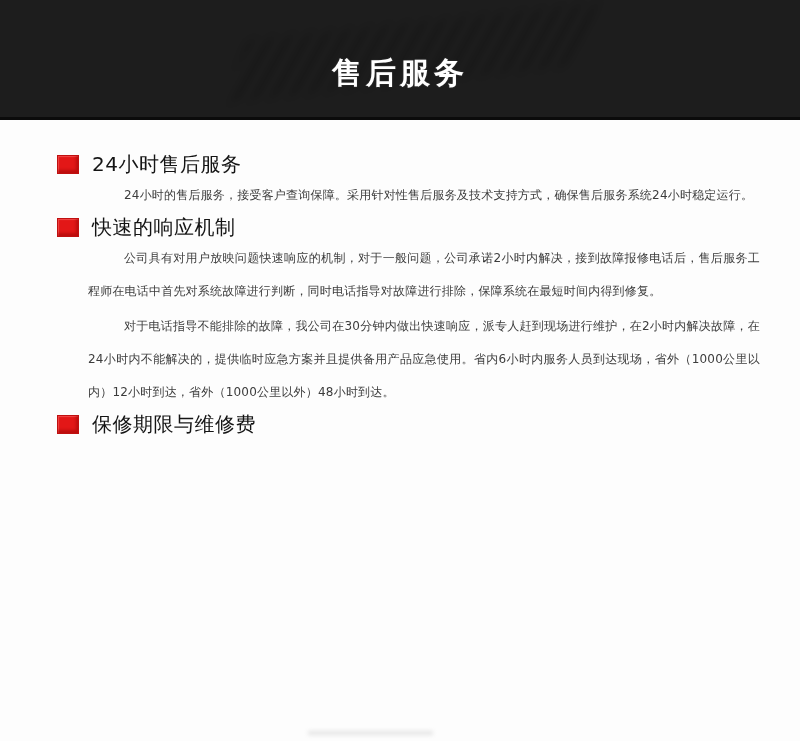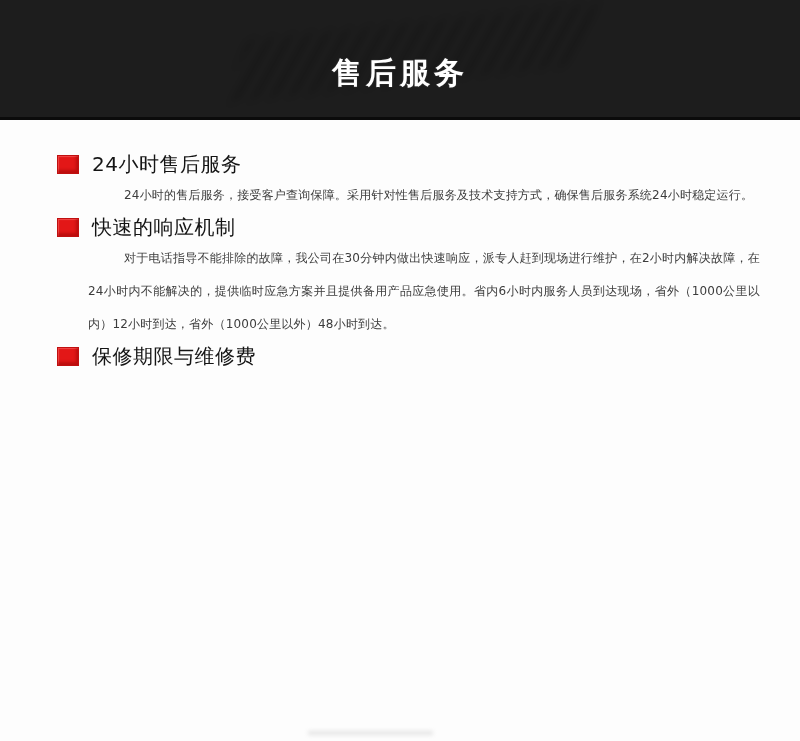--- a/index.html
+++ b/index.html
@@ -124,20 +124,21 @@
     </section>
 
     <section>
     </section>
 
     <section>
       <div class="sec-head">
         <span class="bullet"></span>
         <h2 class="sec-title">快速的响应机制</h2>
       </div>
+      <p class="para">公司具有对用户放映问题快速响应的机制，对于一般问题，公司承诺2小时内解决，接到故障报修电话后，售后服务工程师在电话中首先对系统故障进行判断，同时电话指导对故障进行排除，保障系统在最短时间内得到修复。</p>
       <p class="para">对于电话指导不能排除的故障，我公司在30分钟内做出快速响应，派专人赶到现场进行维护，在2小时内解决故障，在24小时内不能解决的，提供临时应急方案并且提供备用产品应急使用。省内6小时内服务人员到达现场，省外（1000公里以内）12小时到达，省外（1000公里以外）48小时到达。</p>
     </section>
 
     <section>
       <div class="sec-head">
         <span class="bullet"></span>
         <h2 class="sec-title">保修期限与维修费</h2>
       </div>
     </section>
 

